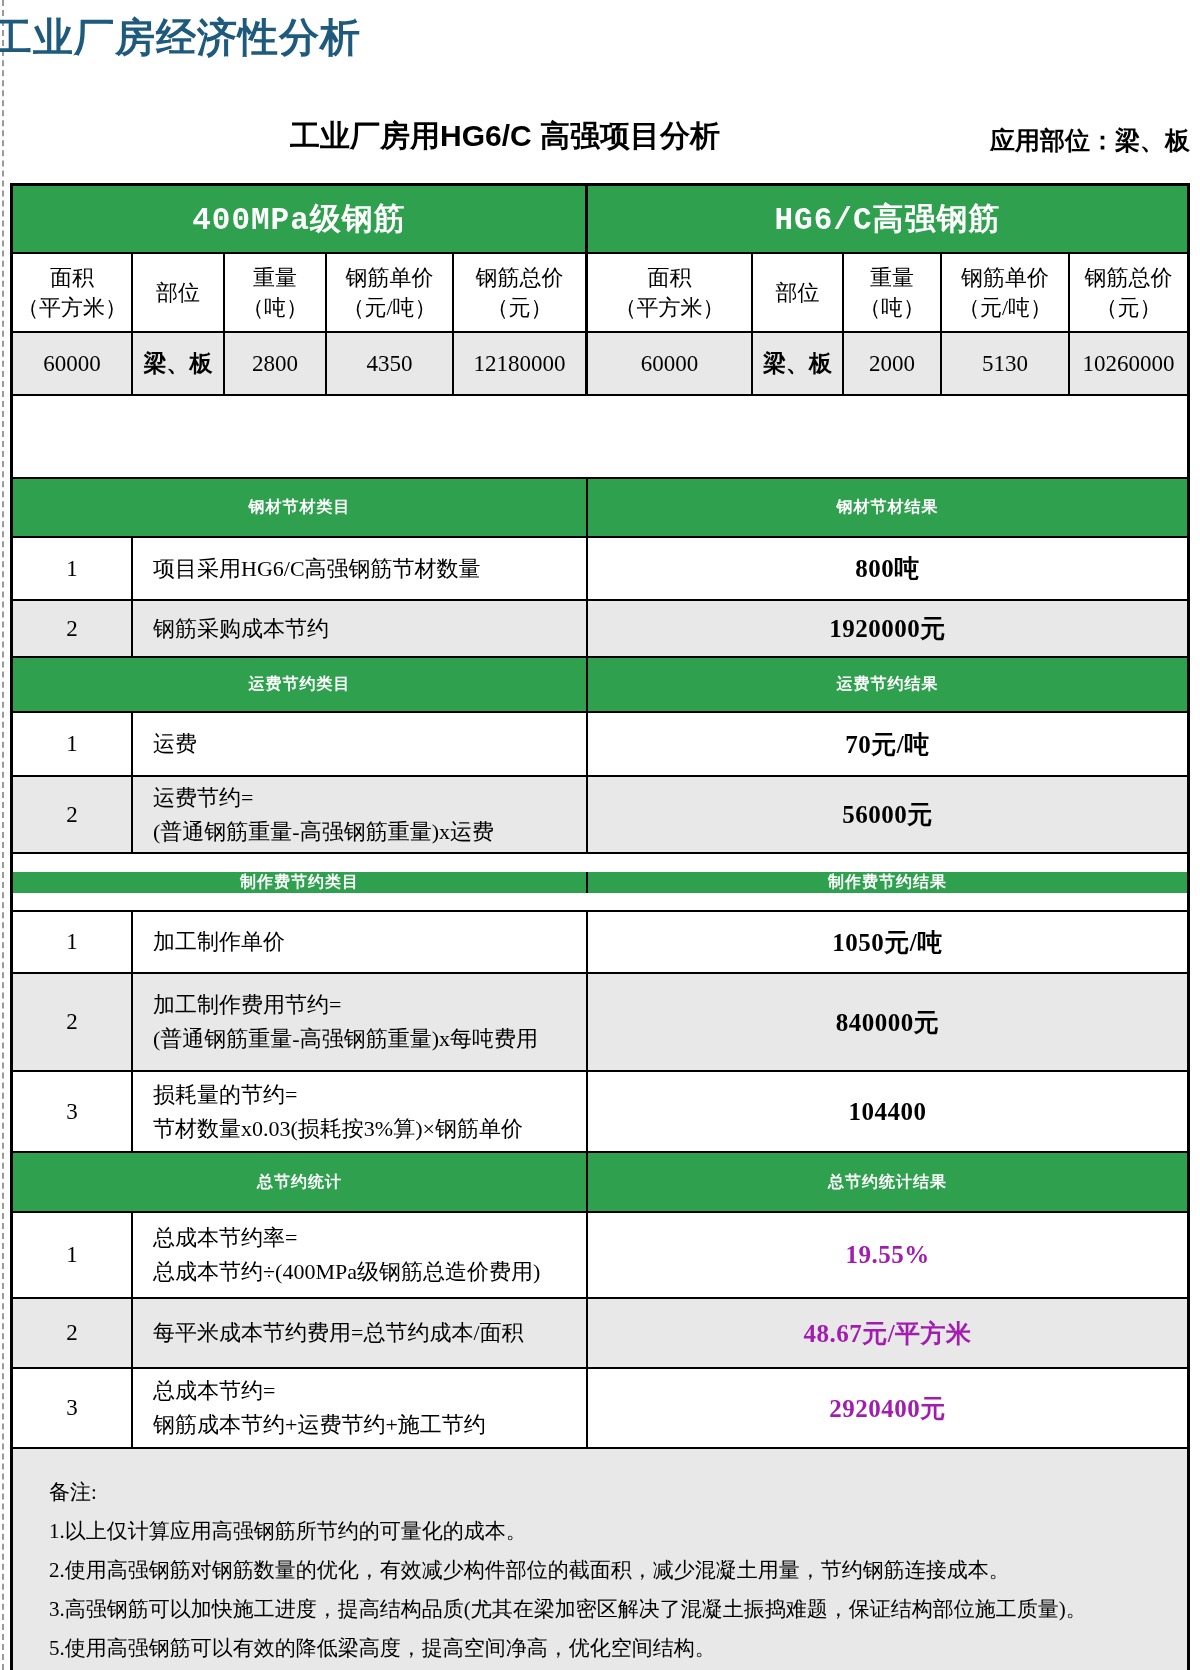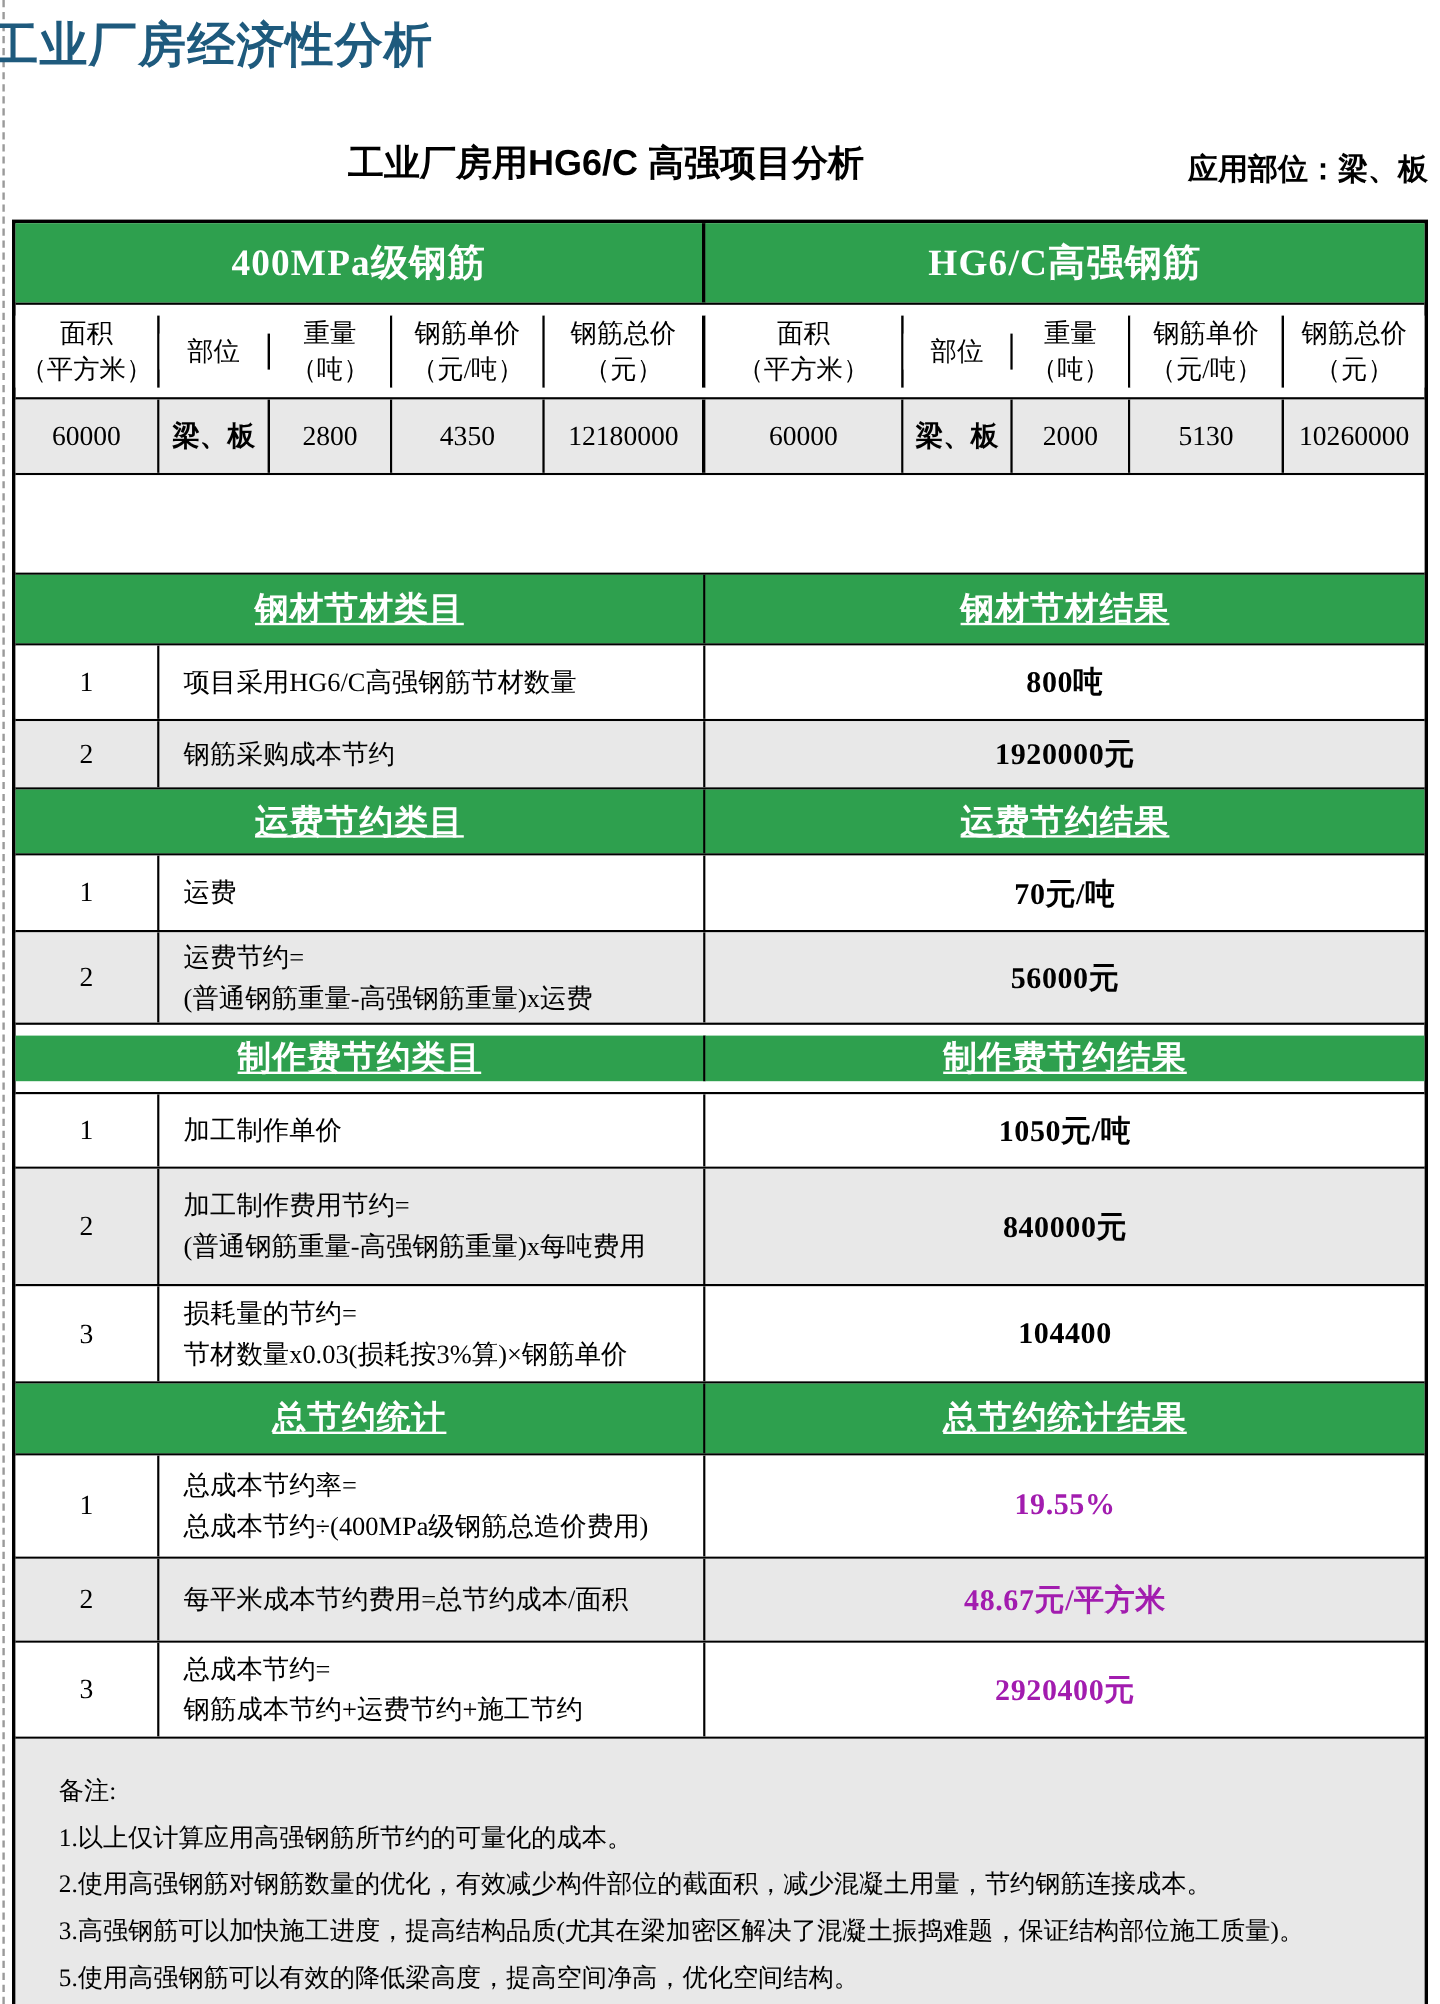--- a/index.html
+++ b/index.html
@@ -20,24 +20,24 @@
   .trow:last-child { border-bottom:none; }
 
   .cell { border-right:2px solid #000; display:flex; flex-direction:column; align-items:center; justify-content:center; text-align:center; overflow:hidden; }
   .cell.last { border-right:none; flex:1 1 auto; }
   .cell.mid { border-right-width:3px; }
 
   .green { background:#2ea04e; color:#fff; font-weight:bold; }
   .gray  { background:#e8e8e8; }
   .white { background:#ffffff; }
 
-  .h-a { height:68px; } .h-b { height:79px;align-items:center; } .h-c { height:63px; } .h-d { height:83px; }
+  .h-a { height:68px;font-family:Liberation Mono, monospace; } .h-b { height:79px; } .h-c { height:63px; } .h-d { height:83px; }
 
   .big   { font-size:31px; letter-spacing:1px; }
-  .sechd { font-size:28px; letter-spacing:1px;text-decoration:underline; }
+  .sechd { font-size:16px; letter-spacing:1px; }
 
   .w-left { width:575px; }
 
   .t1{width:120px;} .t2{width:92px;} .t3{width:102px;} .t4{width:127px;} .t5{width:134px;}
   .t6{width:165px;} .t7{width:91px;} .t8{width:98px;} .t9{width:128px;}
 
   .hdr { font-size:22px; line-height:30px; background:#fff; }
   .val { font-size:23px; background:#e8e8e8; }
   .val.bold { font-weight:bold; }
 

